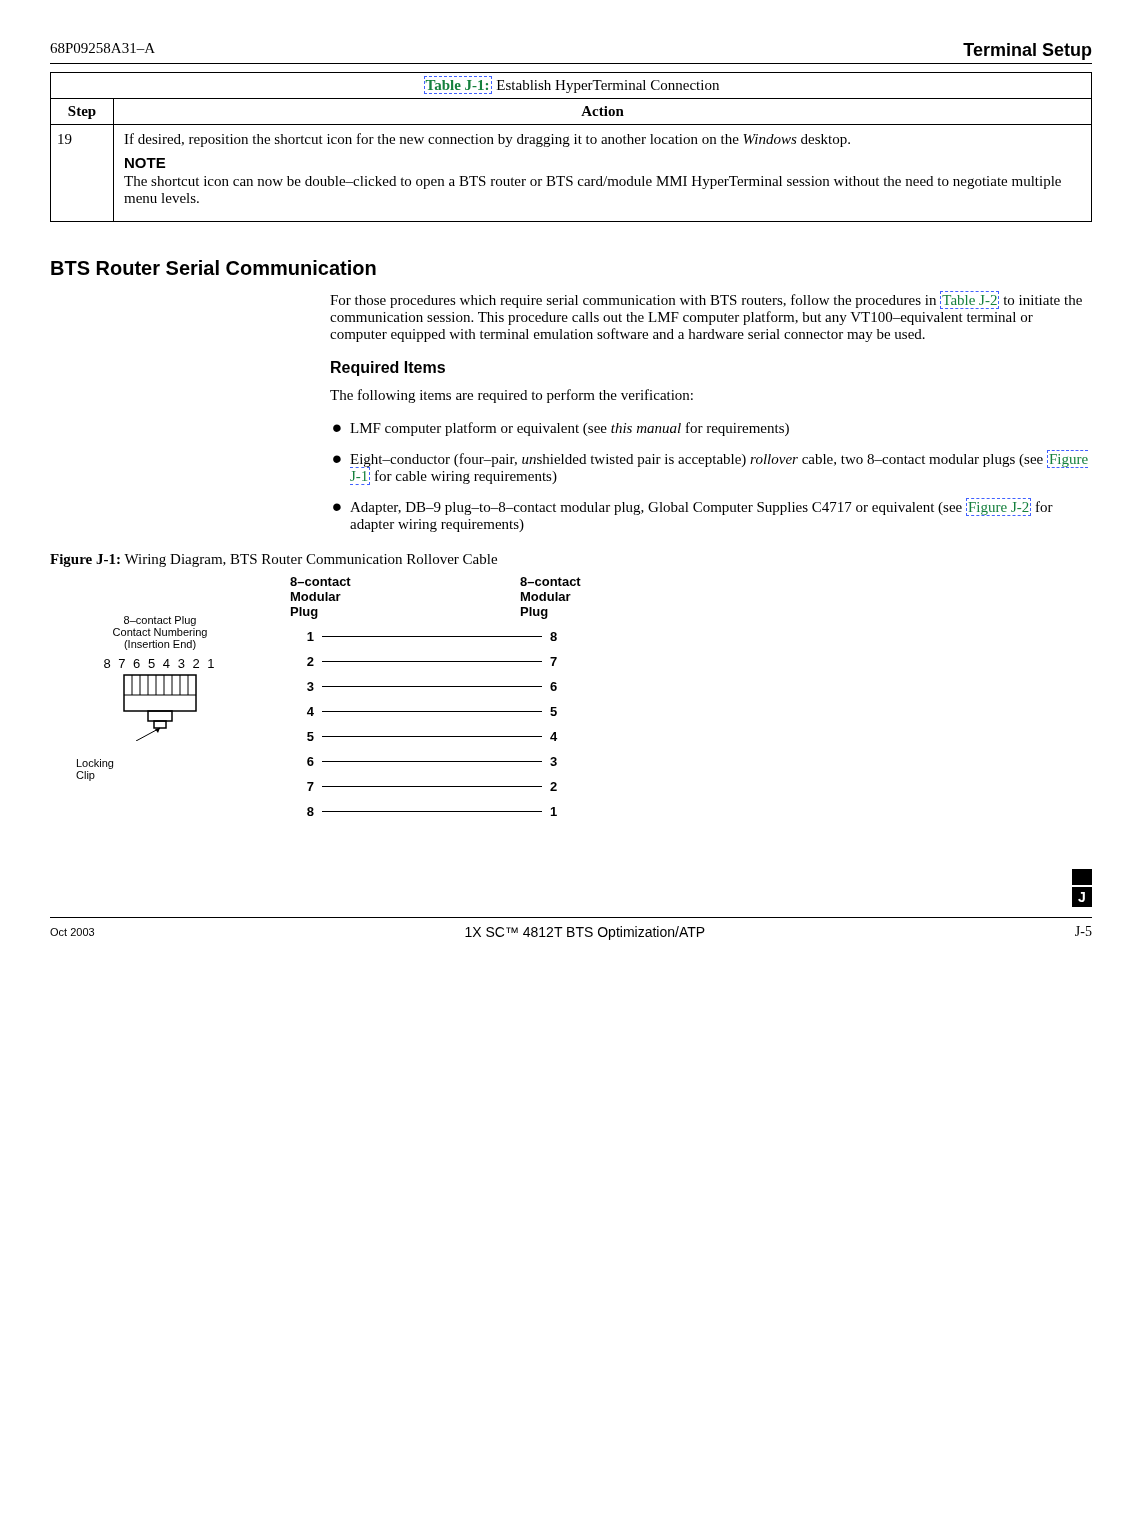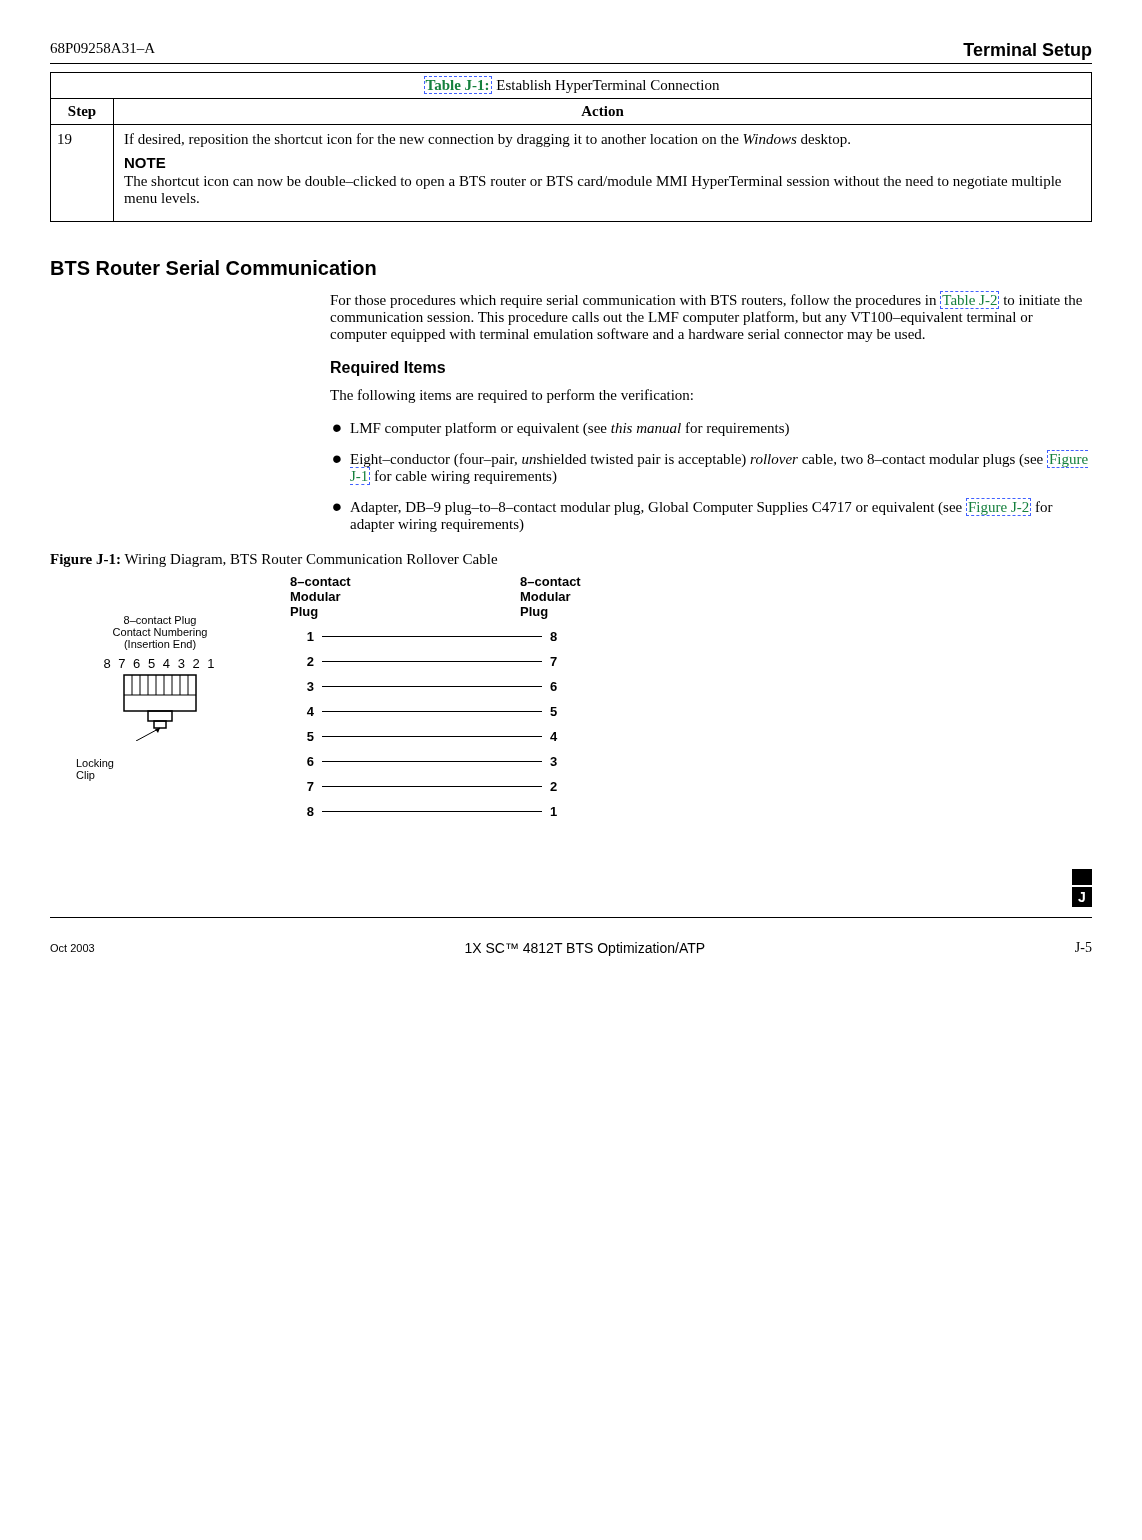--- a/index.html
+++ b/index.html
@@ -45,21 +45,21 @@
   .plug-diagram .lclip { font-size: 11px; margin-top: 14px; }
   .wiring { margin-left: 40px; }
   .wiring-header { display: flex; justify-content: space-between; font-family: Arial, sans-serif; font-weight: bold; font-size: 13px; text-align: left;}
   .wiring-header div { width: 90px; }
   .wiring-row { display: flex; align-items: center; margin-top: 10px;}
   .wiring-num { width: 24px; text-align: right; font-family: Arial, sans-serif; font-weight: bold; font-size: 13px;}
   .wiring-line { width: 220px; border-top: 1px solid #000; margin: 0 8px;}
   .side-tab-black { position: relative; float: right; width: 20px; height: 16px; background: #000;  }
   .side-tab-j { float: right; width: 20px; height: 20px; background: #000; color: #fff; font-weight: bold; font-family: Arial, sans-serif; text-align: center; line-height: 20px; font-size: 14px; margin-top: 2px;}
   .clear { clear: both; }
-  .footer-row { display: flex; justify-content: space-between; align-items: center; border-top: 1px solid #000; padding-top: 22px; margin-top: 10px;}
+  .footer-row { display: flex; justify-content: space-between; align-items: center; border-top: 1px solid #000; padding-top: 6px; margin-top: 10px;}
   .footer-date { font-size: 11px; font-family: Arial, sans-serif;}
   .footer-center { font-family: Arial, sans-serif; font-size: 14px; }
   .footer-page { font-size: 14px; }
 </style>
 </head>
 <body>
 
 <div class="header-row">
   <span class="doc-number">68P09258A31–A</span>
   <span class="page-title">Terminal Setup</span>

